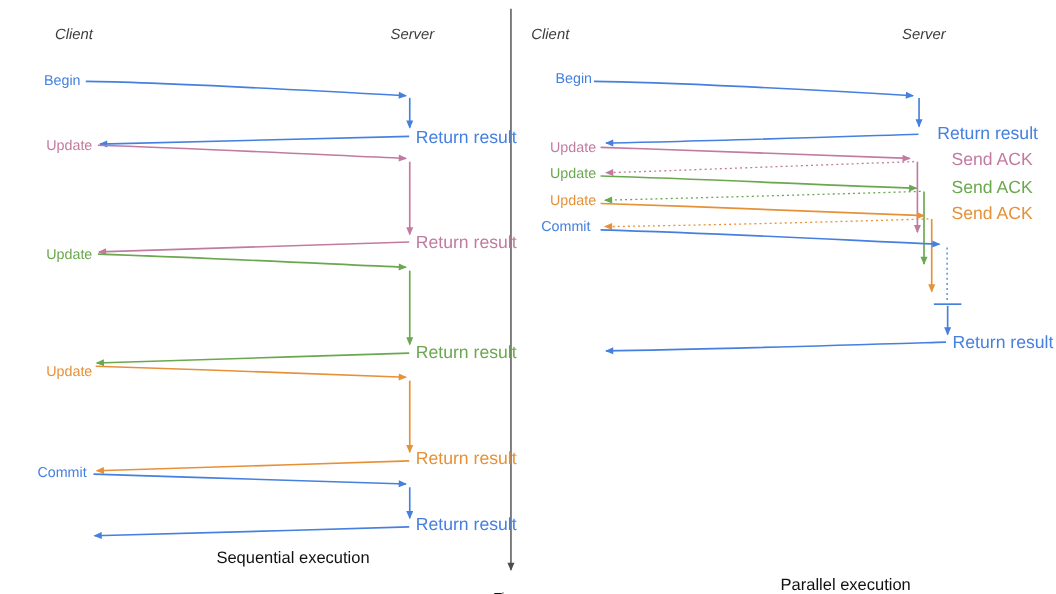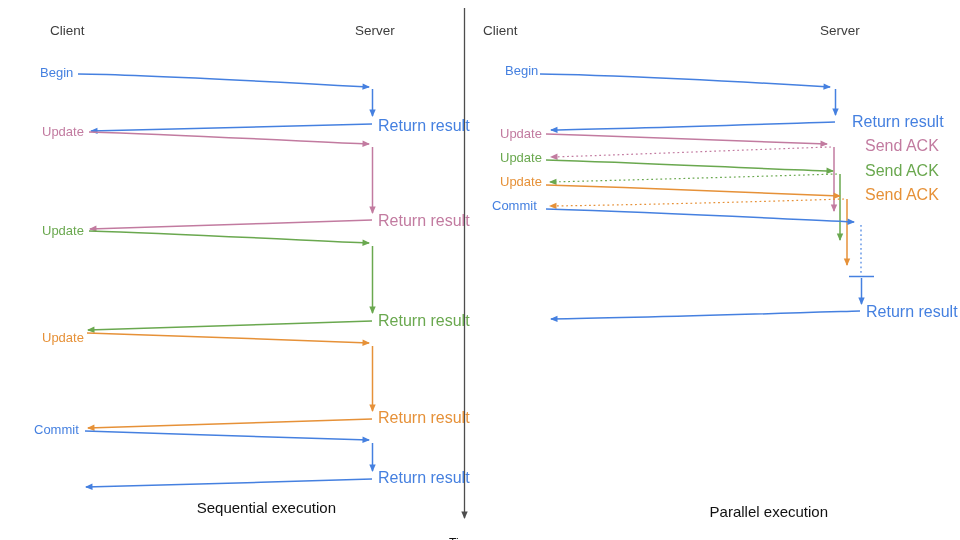--- a/index.html
+++ b/index.html
@@ -4,21 +4,21 @@
 <style>
   html,body { margin:0; padding:0; background:#ffffff; }
   .stage {
     position:relative; width:960px; height:540px; overflow:hidden;
     background:#ffffff;
     font-family:"Liberation Sans","DejaVu Sans",sans-serif;
   }
   .stage svg { position:absolute; left:0; top:0; }
   .lbl { position:absolute; white-space:nowrap; font-size:16px; line-height:1.1; }
   .msg { font-size:13px; }
-  .hdr { font-size:13.5px; color:var(--c-header,#3d3d3d); }
+  .hdr { font-style:italic; font-size:13.5px; color:var(--c-header,#3d3d3d); }
   .title { font-size:15px; color:var(--c-title,#111); width:200px; text-align:right; }
   .time { font-size:12px; color:var(--c-title,#111); }
   .t-blue   { color:var(--c-blue,#4580e0); }
   .t-pink   { color:var(--c-pink,#c27ba0); }
   .t-green  { color:var(--c-green,#6aa84f); }
   .t-orange { color:var(--c-orange,#e69138); }
   .ln { fill:none; stroke-width:1.5; }
   .thin { stroke-width:1.3; }
   .dotted { stroke-dasharray:1.8 2.8; stroke-width:1.2; }
   .s-blue   { stroke:var(--c-blue,#4580e0); }
@@ -136,17 +136,17 @@
   <div class="lbl t-blue" style="left:852px;top:113px">Return result</div>
   <div class="lbl msg t-pink" style="left:500px;top:127px">Update</div>
   <div class="lbl t-pink" style="left:865px;top:137px">Send ACK</div>
   <div class="lbl msg t-green" style="left:500px;top:151px">Update</div>
   <div class="lbl t-green" style="left:865px;top:162px">Send ACK</div>
   <div class="lbl msg t-orange" style="left:500px;top:175px">Update</div>
   <div class="lbl t-orange" style="left:865px;top:186px">Send ACK</div>
   <div class="lbl msg t-blue" style="left:492px;top:199px">Commit</div>
   <div class="lbl t-blue" style="left:866px;top:303px">Return result</div>
 
-  <div class="lbl title" style="left:628px;top:504px">Parallel execution</div>
+  <div class="lbl title" style="left:628px;top:524px">Parallel execution</div>
 
   <div class="lbl time" style="left:449px;top:537px">Time</div>
 
 </div>
 
 </body></html>

